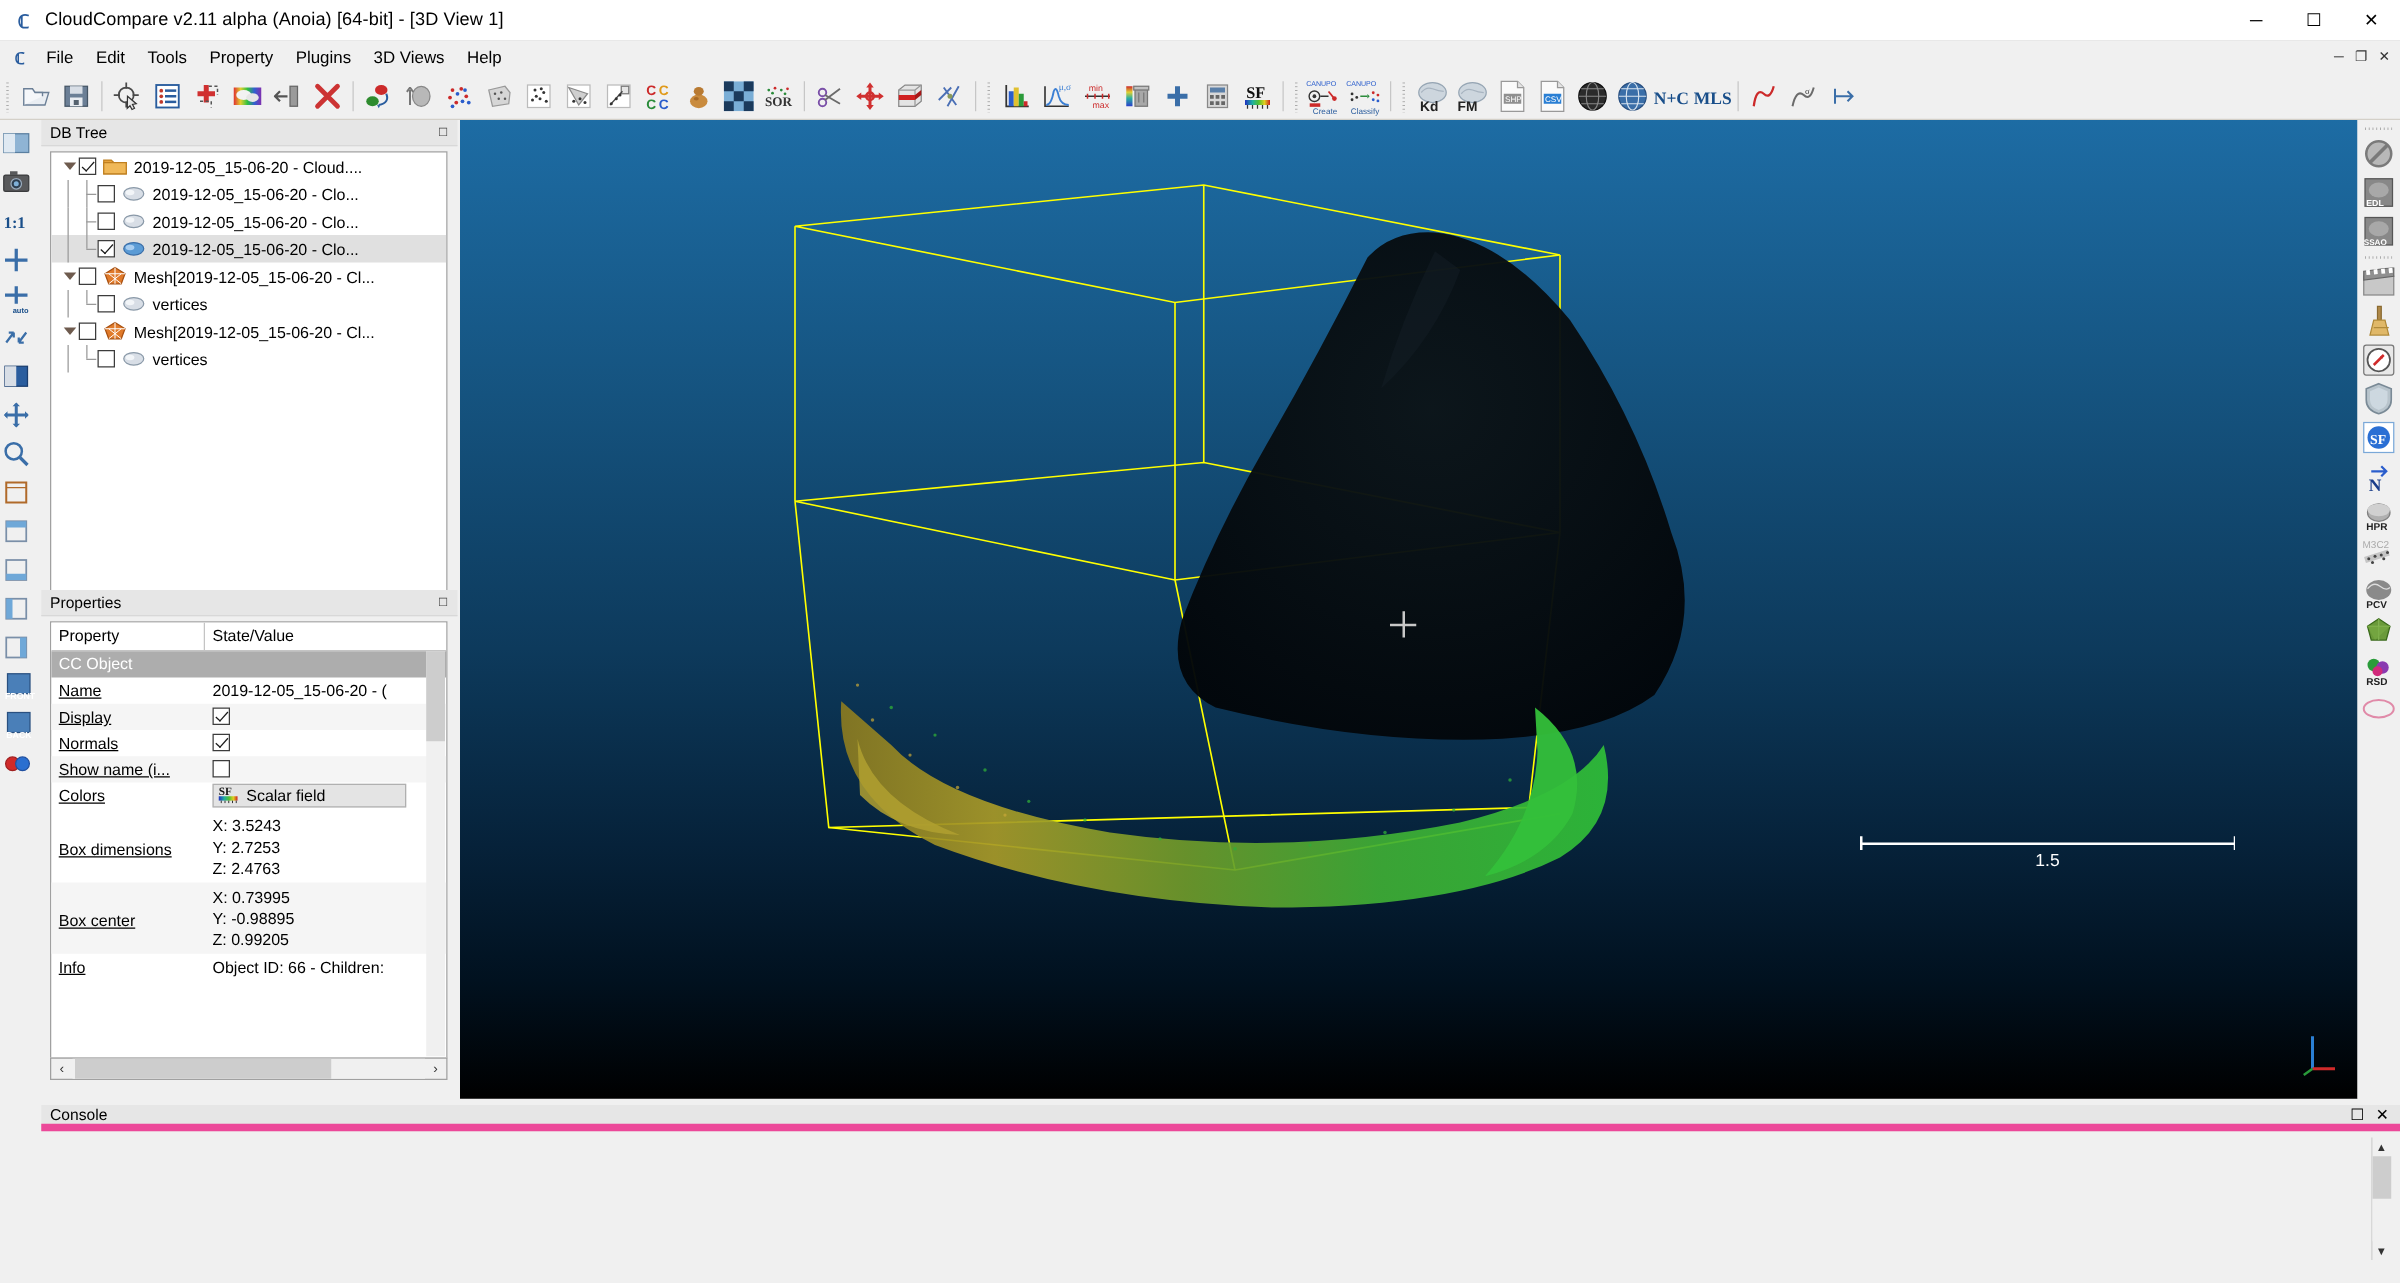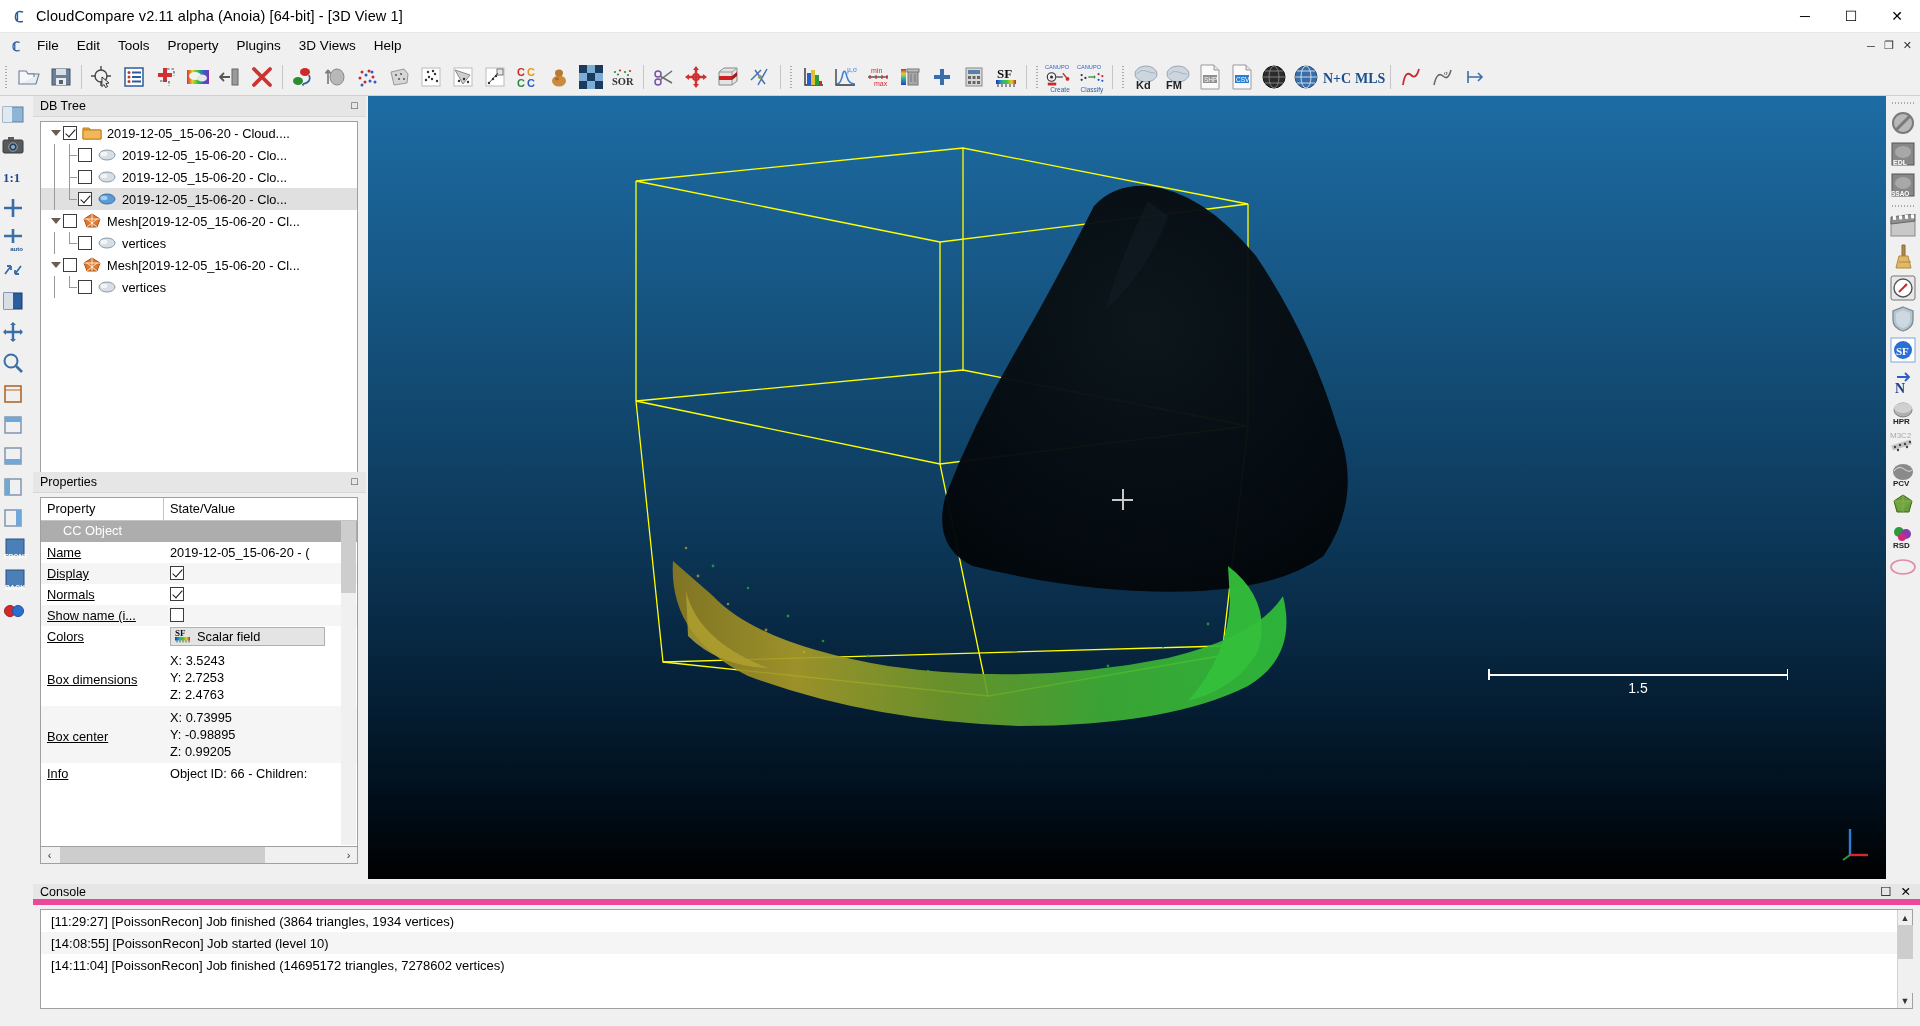--- a/index.html
+++ b/index.html
@@ -173,21 +173,21 @@
     display: flex; flex-direction: column;
   }
   .pt-head { display: flex; height: 23px; border-bottom: 1px solid #c4c4c4; background:#fff; }
   .pt-head div {
     font-size: 12.8px; color: #000; padding: 3px 6px;
   }
   .pt-head .c1 { width: 123px; border-right: 1px solid #c4c4c4; }
   .pt-head .c2 { flex: 1; }
   .pt-section {
     height: 21px; background: #adadad; color: #ffffff;
-    font-size: 12.8px; padding: 2px 0 0 22px;
+    font-size: 12.8px; padding: 2px 0 0 6px;
   }
   .pt-row { display: flex; min-height: 21px; font-size: 12.8px; color: #000; }
   .pt-row.alt { background: #f5f5f5; }
   .pt-row .k { width: 123px; padding: 3px 0 0 6px; flex-shrink: 0; text-decoration: underline; }
   .pt-row .v { flex: 1; padding: 3px 0 0 6px; white-space: nowrap; overflow: hidden; }
   .pt-row .v.multi { line-height: 17px; padding-top: 3px; padding-bottom: 3px; }
   .pt-row .kcenter { display:flex; align-items:center; }
   .vcbx {
     width: 14px; height: 14px; border: 1px solid #3c3c3c; background: #fff;
     display: inline-block; position: relative; vertical-align: -2px;
@@ -1227,25 +1227,20 @@
 </div>
 
 <div id="console-panel">
   <div id="console-title">
     <span>Console</span>
     <span class="ct-btns">
       <span>☐</span>
       <span>✕</span>
     </span>
   </div>
-  <div id="console-list">
-    <div class="console-row">[11:29:27] [PoissonRecon] Job finished (3864 triangles, 1934 vertices)</div>
-    <div class="console-row alt">[14:08:55] [PoissonRecon] Job started (level 10)</div>
-    <div class="console-row">[14:11:04] [PoissonRecon] Job finished (14695172 triangles, 7278602 vertices)</div>
-  </div>
   <div id="console-scroll">
     <div class="cs-arrow">▲</div>
     <div class="cs-track">
       <div class="cs-thumb"></div>
     </div>
     <div class="cs-arrow">▼</div>
   </div>
 </div>
 
 </body></html>

